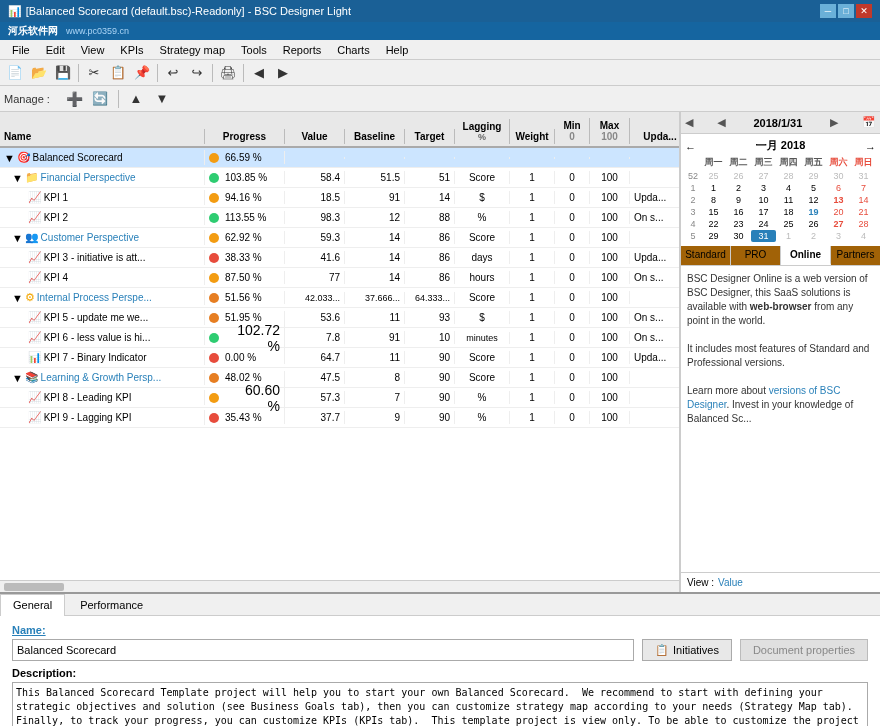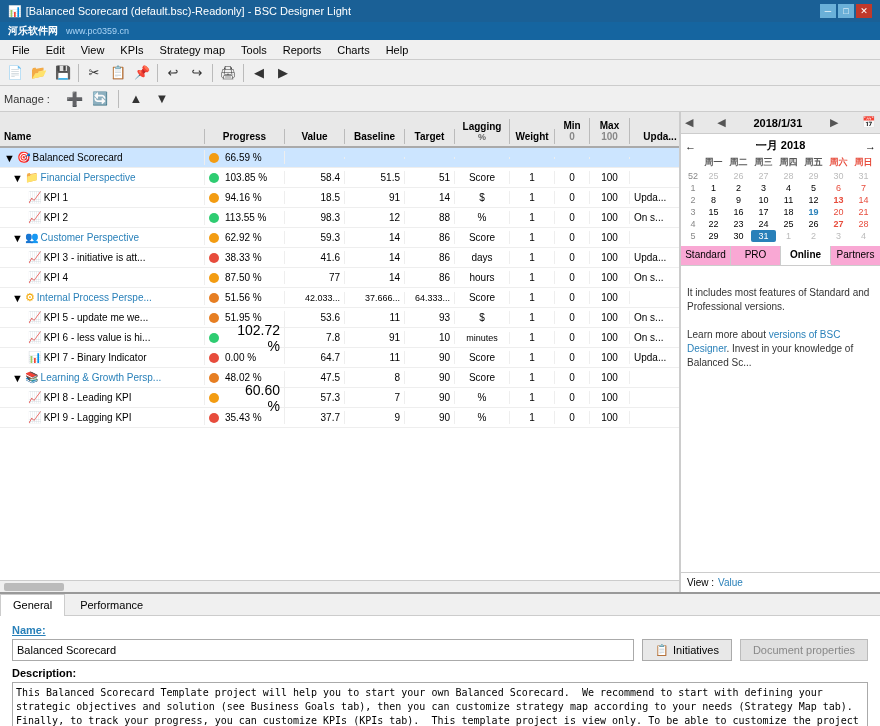--- a/index.html
+++ b/index.html
@@ -67,21 +67,21 @@
     .cal-nav-btn { background: none; border: none; cursor: pointer; font-size: 11px; color: #555; }
     .calendar-grid { padding: 4px; font-size: 10px; }
     .cal-month-year { text-align: center; font-weight: bold; font-size: 11px; margin-bottom: 2px; display: flex; justify-content: space-between; align-items: center; }
     .cal-table { width: 100%; border-collapse: collapse; }
     .cal-table th { text-align: center; font-weight: bold; font-size: 9px; color: #555; padding: 1px; }
     .cal-table td { text-align: center; font-size: 9px; padding: 1px 2px; cursor: pointer; }
     .cal-table td.today { background: #2980b9; color: white; border-radius: 2px; }
     .cal-week { color: #888; font-size: 9px; }
     
     .version-tabs { display: flex; border-bottom: 1px solid #ccc; }
-    .ver-tab { flex: 1; padding: 3px 2px; text-align: center; font-size: 10px; cursor: pointer; border-right: 1px solid #ccc; background: #f9a8d4; }
+    .ver-tab { flex: 1; padding: 3px 2px; text-align: center; font-size: 10px; cursor: pointer; border-right: 1px solid #ccc; background: #a16207; }
     .ver-tab.active { background: white; font-weight: bold; border-bottom: 2px solid white; }
     .ver-tab:last-child { border-right: none; }
     
     .version-content { padding: 6px; font-size: 10px; line-height: 1.4; flex: 1; overflow-y: auto; color: #333; }
     .version-content b { font-weight: bold; }
     .version-content a { color: #2980b9; text-decoration: none; }
     
     
     #bottom-panel { background: white; border-top: 2px solid #999; display: flex; flex-direction: column; height: 220px; }
     
@@ -571,20 +571,21 @@
     </div>
 
     <div class="version-tabs">
       <div class="ver-tab">Standard</div>
       <div class="ver-tab">PRO</div>
       <div class="ver-tab active">Online</div>
       <div class="ver-tab">Partners</div>
     </div>
 
     <div class="version-content">
+      <p>BSC Designer Online is a web version of BSC Designer, this SaaS solutions is available with <b>web-browser</b> from any point in the world.</p>
       <br>
       <p>It includes most features of Standard and Professional versions.</p>
       <br>
       <p>Learn more about <a>versions of BSC Designer</a>. Invest in your knowledge of Balanced Sc...</p>
     </div>
 
     <div style="padding: 4px 6px; font-size:10px; border-top:1px solid #ccc; display:flex; align-items:center; gap:4px;">
       <span>View :</span>
       <a style="color:#2980b9; text-decoration:none; font-size:10px;">Value</a>
     </div>

